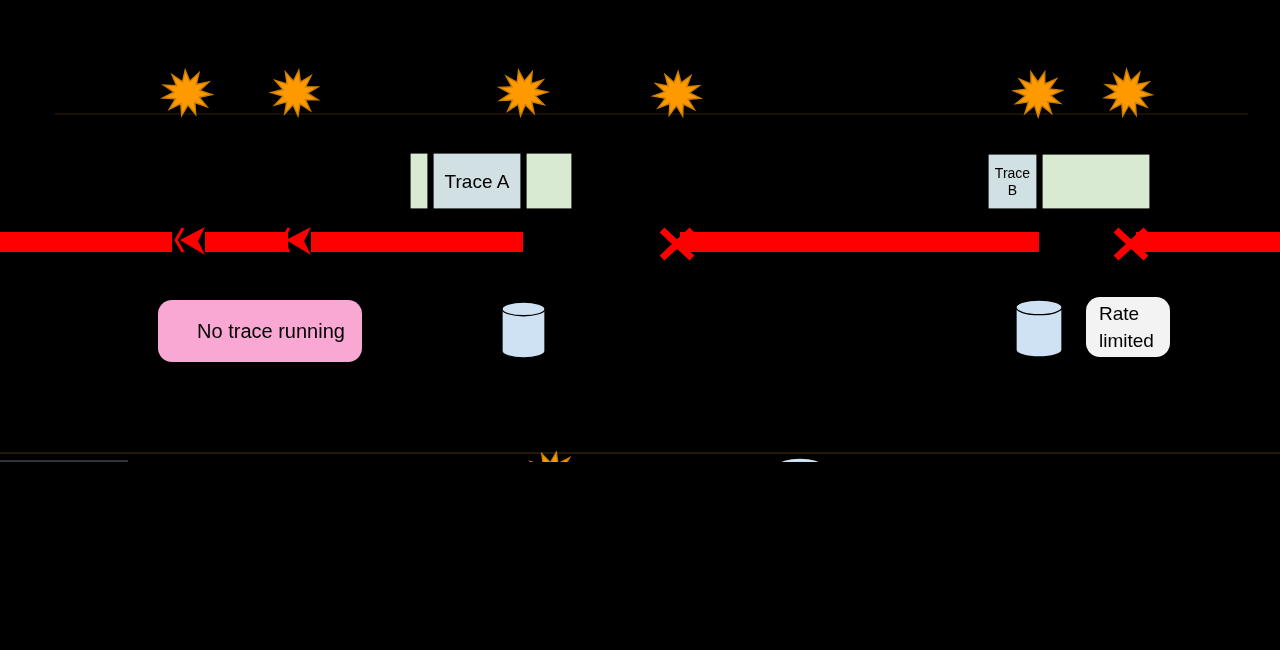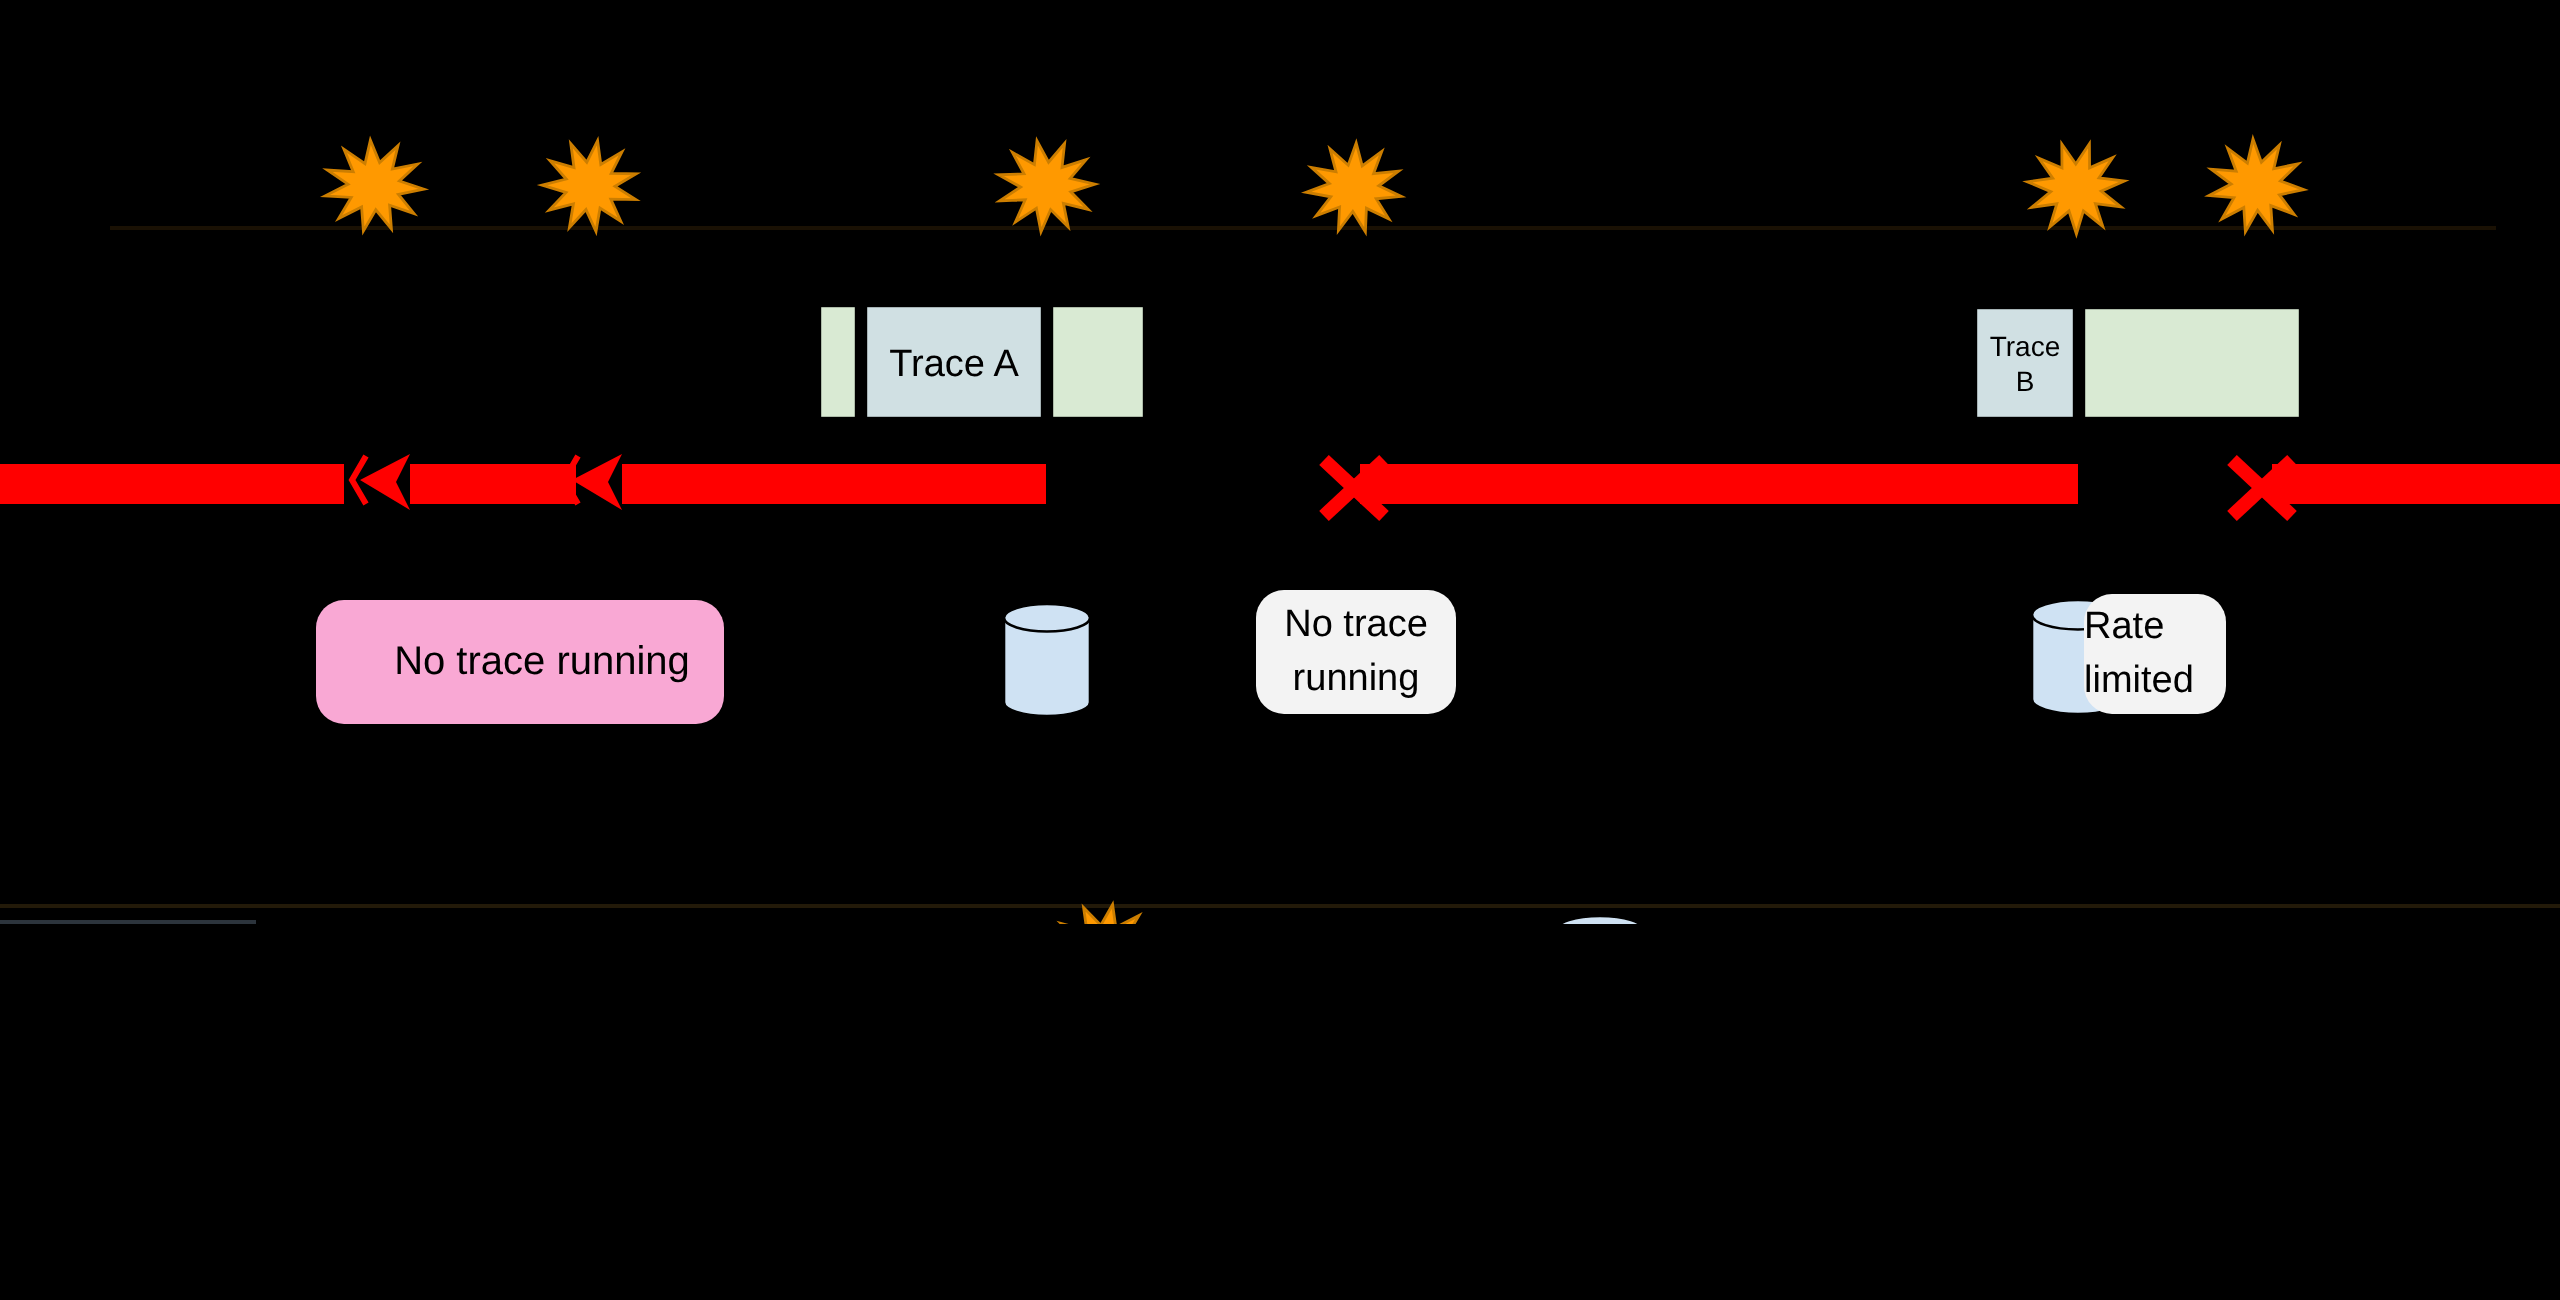--- a/index.html
+++ b/index.html
@@ -56,21 +56,17 @@
       <path d="M1016,307.36 L1016,349.64 A23,7.36 0 0 0 1062,349.64 L1062,307.36 Z" fill="#cfe2f3" stroke="#000000" stroke-width="1.3"></path>
       <ellipse cx="1039" cy="307.36" rx="23" ry="7.36" fill="#cfe2f3" stroke="#000000" stroke-width="1.3"></ellipse>
       <path d="M778,465.04 L778,507.96 A22,7.04 0 0 0 822,507.96 L822,465.04 Z" fill="#cfe2f3" stroke="#000000" stroke-width="1.3"></path>
       <ellipse cx="800" cy="465.04" rx="22" ry="7.04" fill="#cfe2f3" stroke="#000000" stroke-width="1.3"></ellipse>
       <rect x="525" y="517" width="50" height="56" fill="#d0e0e3" stroke="#77838a" stroke-width="1.5"></rect>
       <rect x="132" y="552" width="49" height="55" fill="#d9ead3" stroke="#7c8f74" stroke-width="1.5"></rect>
     </svg>
     <div class="callout" style="left: 158px; top: 300px; width: 182px; height: 62px; background: #f9a8d4; font-size: 20px; line-height: 28px; text-align: center; padding-left: 22px;">
       <span class="ln">No trace running</span>
     </div>
-    <div class="callout" style="left: 628px; top: 295px; width: 100px; height: 62px; background: rgb(243, 243, 243); font-size: 19px; line-height: 27px; text-align: center;">
-      <span class="ln">No trace</span>
-      <span class="ln">running</span>
-    </div>
-    <div class="callout" style="left: 1042px; top: 297px; height: 60px; background: rgb(243, 243, 243); font-size: 19px; line-height: 27px; text-align: left; width: 71px;">
+    <div class="callout" style="left: 1086px; top: 297px; height: 60px; background: rgb(243, 243, 243); font-size: 19px; line-height: 27px; text-align: left; padding-left: 13px; width: 71px;">
       <span class="ln">Rate</span>
       <span class="ln">limited</span>
     </div>
   </div>
 
 </body></html>

